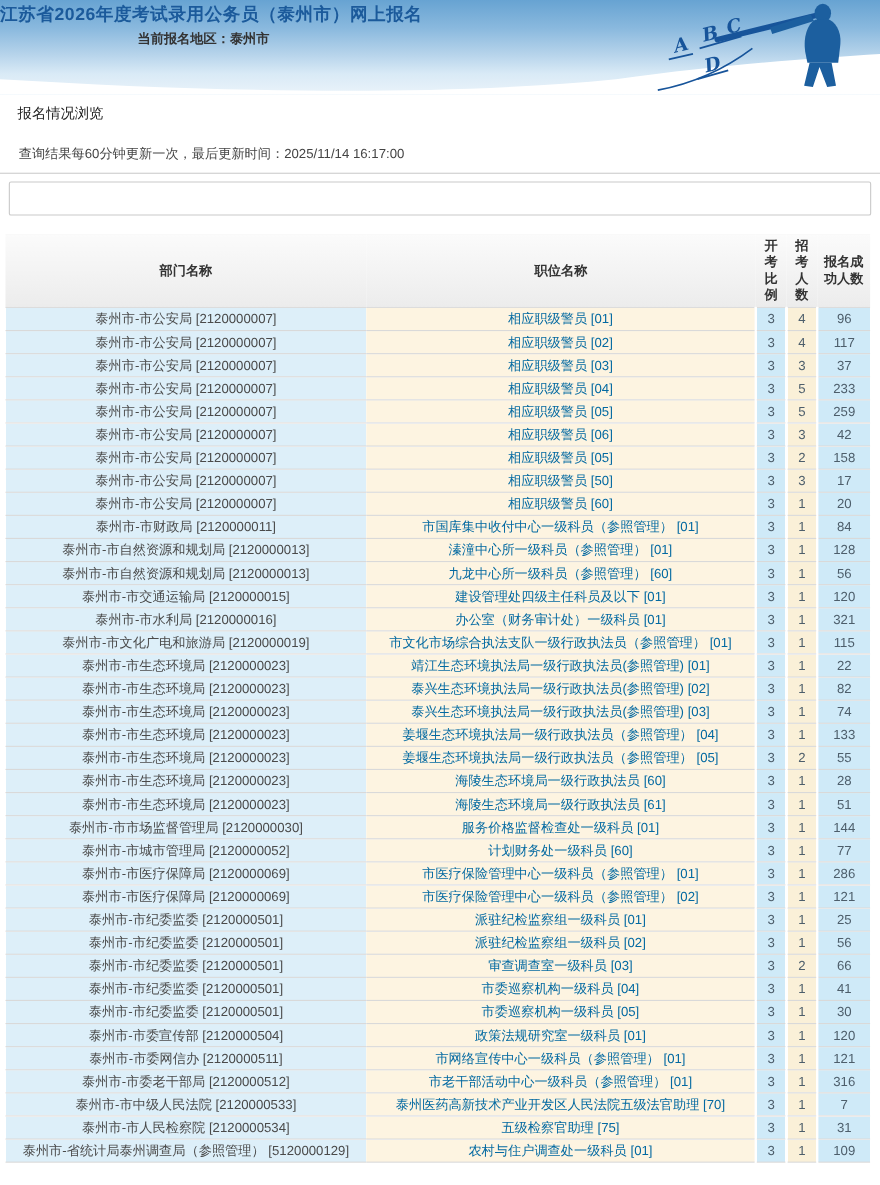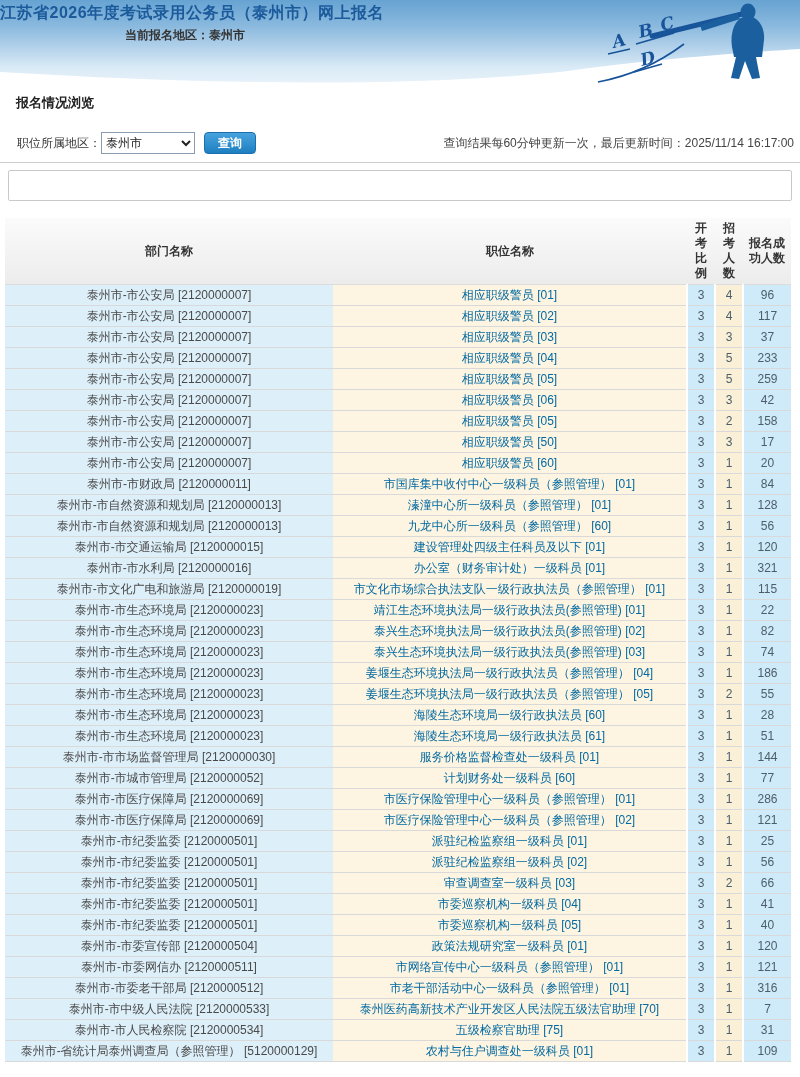--- a/index.html
+++ b/index.html
@@ -11,21 +11,21 @@
   
   .banner { position:relative; height:86px; overflow:hidden;
     background:linear-gradient(180deg,#67a3d2 0%,#8ab9de 30%,#b7d4eb 58%,#d9eaf6 78%,#eaf3fa 100%); }
   .banner-curve { position:absolute; left:0; top:0; width:800px; height:86px; z-index:1; }
   .banner-doodle { position:absolute; right:0; top:0; width:210px; height:86px; z-index:2; }
   .banner-title { position:relative; z-index:3; padding-top:3px;
     font-size:16px; font-weight:bold; color:#1b5a9b; letter-spacing:.5px; }
   .banner-region { position:absolute; z-index:3; left:125px; top:27px;
     font-size:12px; font-weight:bold; color:#333; }
   
-  .section-title { margin:8px 0 0 16px; font-size:13px; font-weight:bold; color:#222; }
+  .section-title { margin:8px 0 0 16px; font-size:13px; font-weight:normal; color:#222; }
   .filter-row { display:flex; justify-content:space-between; align-items:center;
     margin:20px 6px 0 17px; }
   .filter-left { display:flex; align-items:center; font-size:12px; color:#333; }
   .region-select { width:94px; height:22px; font-size:12px; color:#222;
     border:1px solid #8a9cb0; background:#fff; }
   .query-btn { margin-left:9px; height:22px; padding:0 13px; cursor:pointer;
     background:linear-gradient(#47a3de,#1e7fc0); color:#fff; font-weight:bold;
     font-size:12px; border:1px solid #1a6fae; border-radius:4px; line-height:20px; }
   .update-note { font-size:12px; color:#444; }
   .divider { border-top:1px solid #ccc; margin-top:8px; }
@@ -78,27 +78,20 @@
   </svg>
   <div class="banner-title">江苏省2026年度考试录用公务员（泰州市）网上报名</div>
   <div class="banner-region">
     <span>当前报名地区：</span><span>泰州市</span>
   </div>
 </div>
 
 <div class="section-title">报名情况浏览</div>
 
 <div class="filter-row">
-  <div class="filter-left">
-    <span>职位所属地区：</span>
-    <select class="region-select">
-      <option>泰州市</option>
-    </select>
-    <button class="query-btn">查询</button>
-  </div>
   <div class="update-note">查询结果每60分钟更新一次，最后更新时间：2025/11/14 16:17:00</div>
 </div>
 
 <div class="divider"></div>
 
 <div class="notice-box"></div>
 
 <table class="jobs">
   <colgroup>
     <col style="width:328px">
@@ -260,21 +253,21 @@
     <td class="n-blue">3</td>
     <td class="n-cream">1</td>
     <td class="n-blue">74</td>
   </tr>
 
   <tr>
     <td class="dept">泰州市-市生态环境局 [2120000023]</td>
     <td class="pos">姜堰生态环境执法局一级行政执法员（参照管理） [04]</td>
     <td class="n-blue">3</td>
     <td class="n-cream">1</td>
-    <td class="n-blue">186</td>
+    <td class="n-blue">133</td>
   </tr>
 
   <tr>
     <td class="dept">泰州市-市生态环境局 [2120000023]</td>
     <td class="pos">姜堰生态环境执法局一级行政执法员（参照管理） [05]</td>
     <td class="n-blue">3</td>
     <td class="n-cream">2</td>
     <td class="n-blue">55</td>
   </tr>
 
@@ -356,21 +349,21 @@
     <td class="n-blue">3</td>
     <td class="n-cream">1</td>
     <td class="n-blue">41</td>
   </tr>
 
   <tr>
     <td class="dept">泰州市-市纪委监委 [2120000501]</td>
     <td class="pos">市委巡察机构一级科员 [05]</td>
     <td class="n-blue">3</td>
     <td class="n-cream">1</td>
-    <td class="n-blue">40</td>
+    <td class="n-blue">30</td>
   </tr>
 
   <tr>
     <td class="dept">泰州市-市委宣传部 [2120000504]</td>
     <td class="pos">政策法规研究室一级科员 [01]</td>
     <td class="n-blue">3</td>
     <td class="n-cream">1</td>
     <td class="n-blue">120</td>
   </tr>
 

